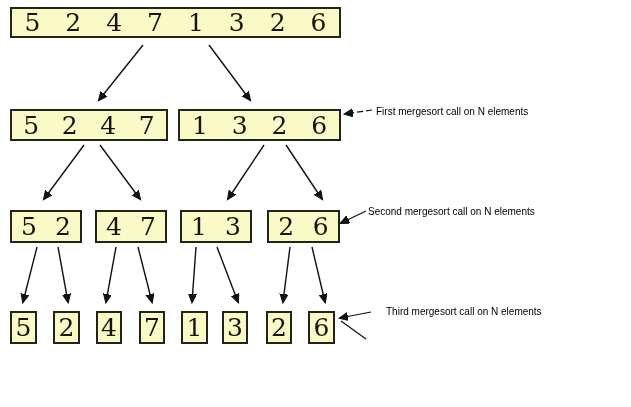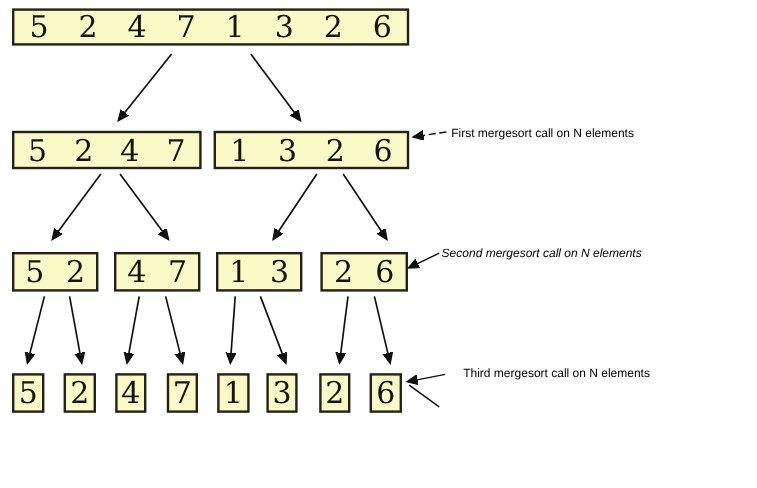--- a/index.html
+++ b/index.html
@@ -148,16 +148,16 @@
     <span class="digit">3</span>
   </div>
   <div class="node-box" style="left:266px; top:311px; width:26px; height:33px;">
     <span class="digit">2</span>
   </div>
   <div class="node-box" style="left:308px; top:311px; width:27px; height:33px;">
     <span class="digit">6</span>
   </div>
 
   <div class="annotation" style="left:376px; top:105px;">First mergesort call on N elements</div>
-  <div class="annotation" style="left:368px; top:205px;font-style:italic;">Second mergesort call on N elements</div>
+  <div class="annotation" style="left:368px; top:205px;">Second mergesort call on N elements</div>
   <div class="annotation" style="left:374px; top:305px;margin-left:12px;">Third mergesort call on N elements</div>
 
 </div>
 
 </body></html>

